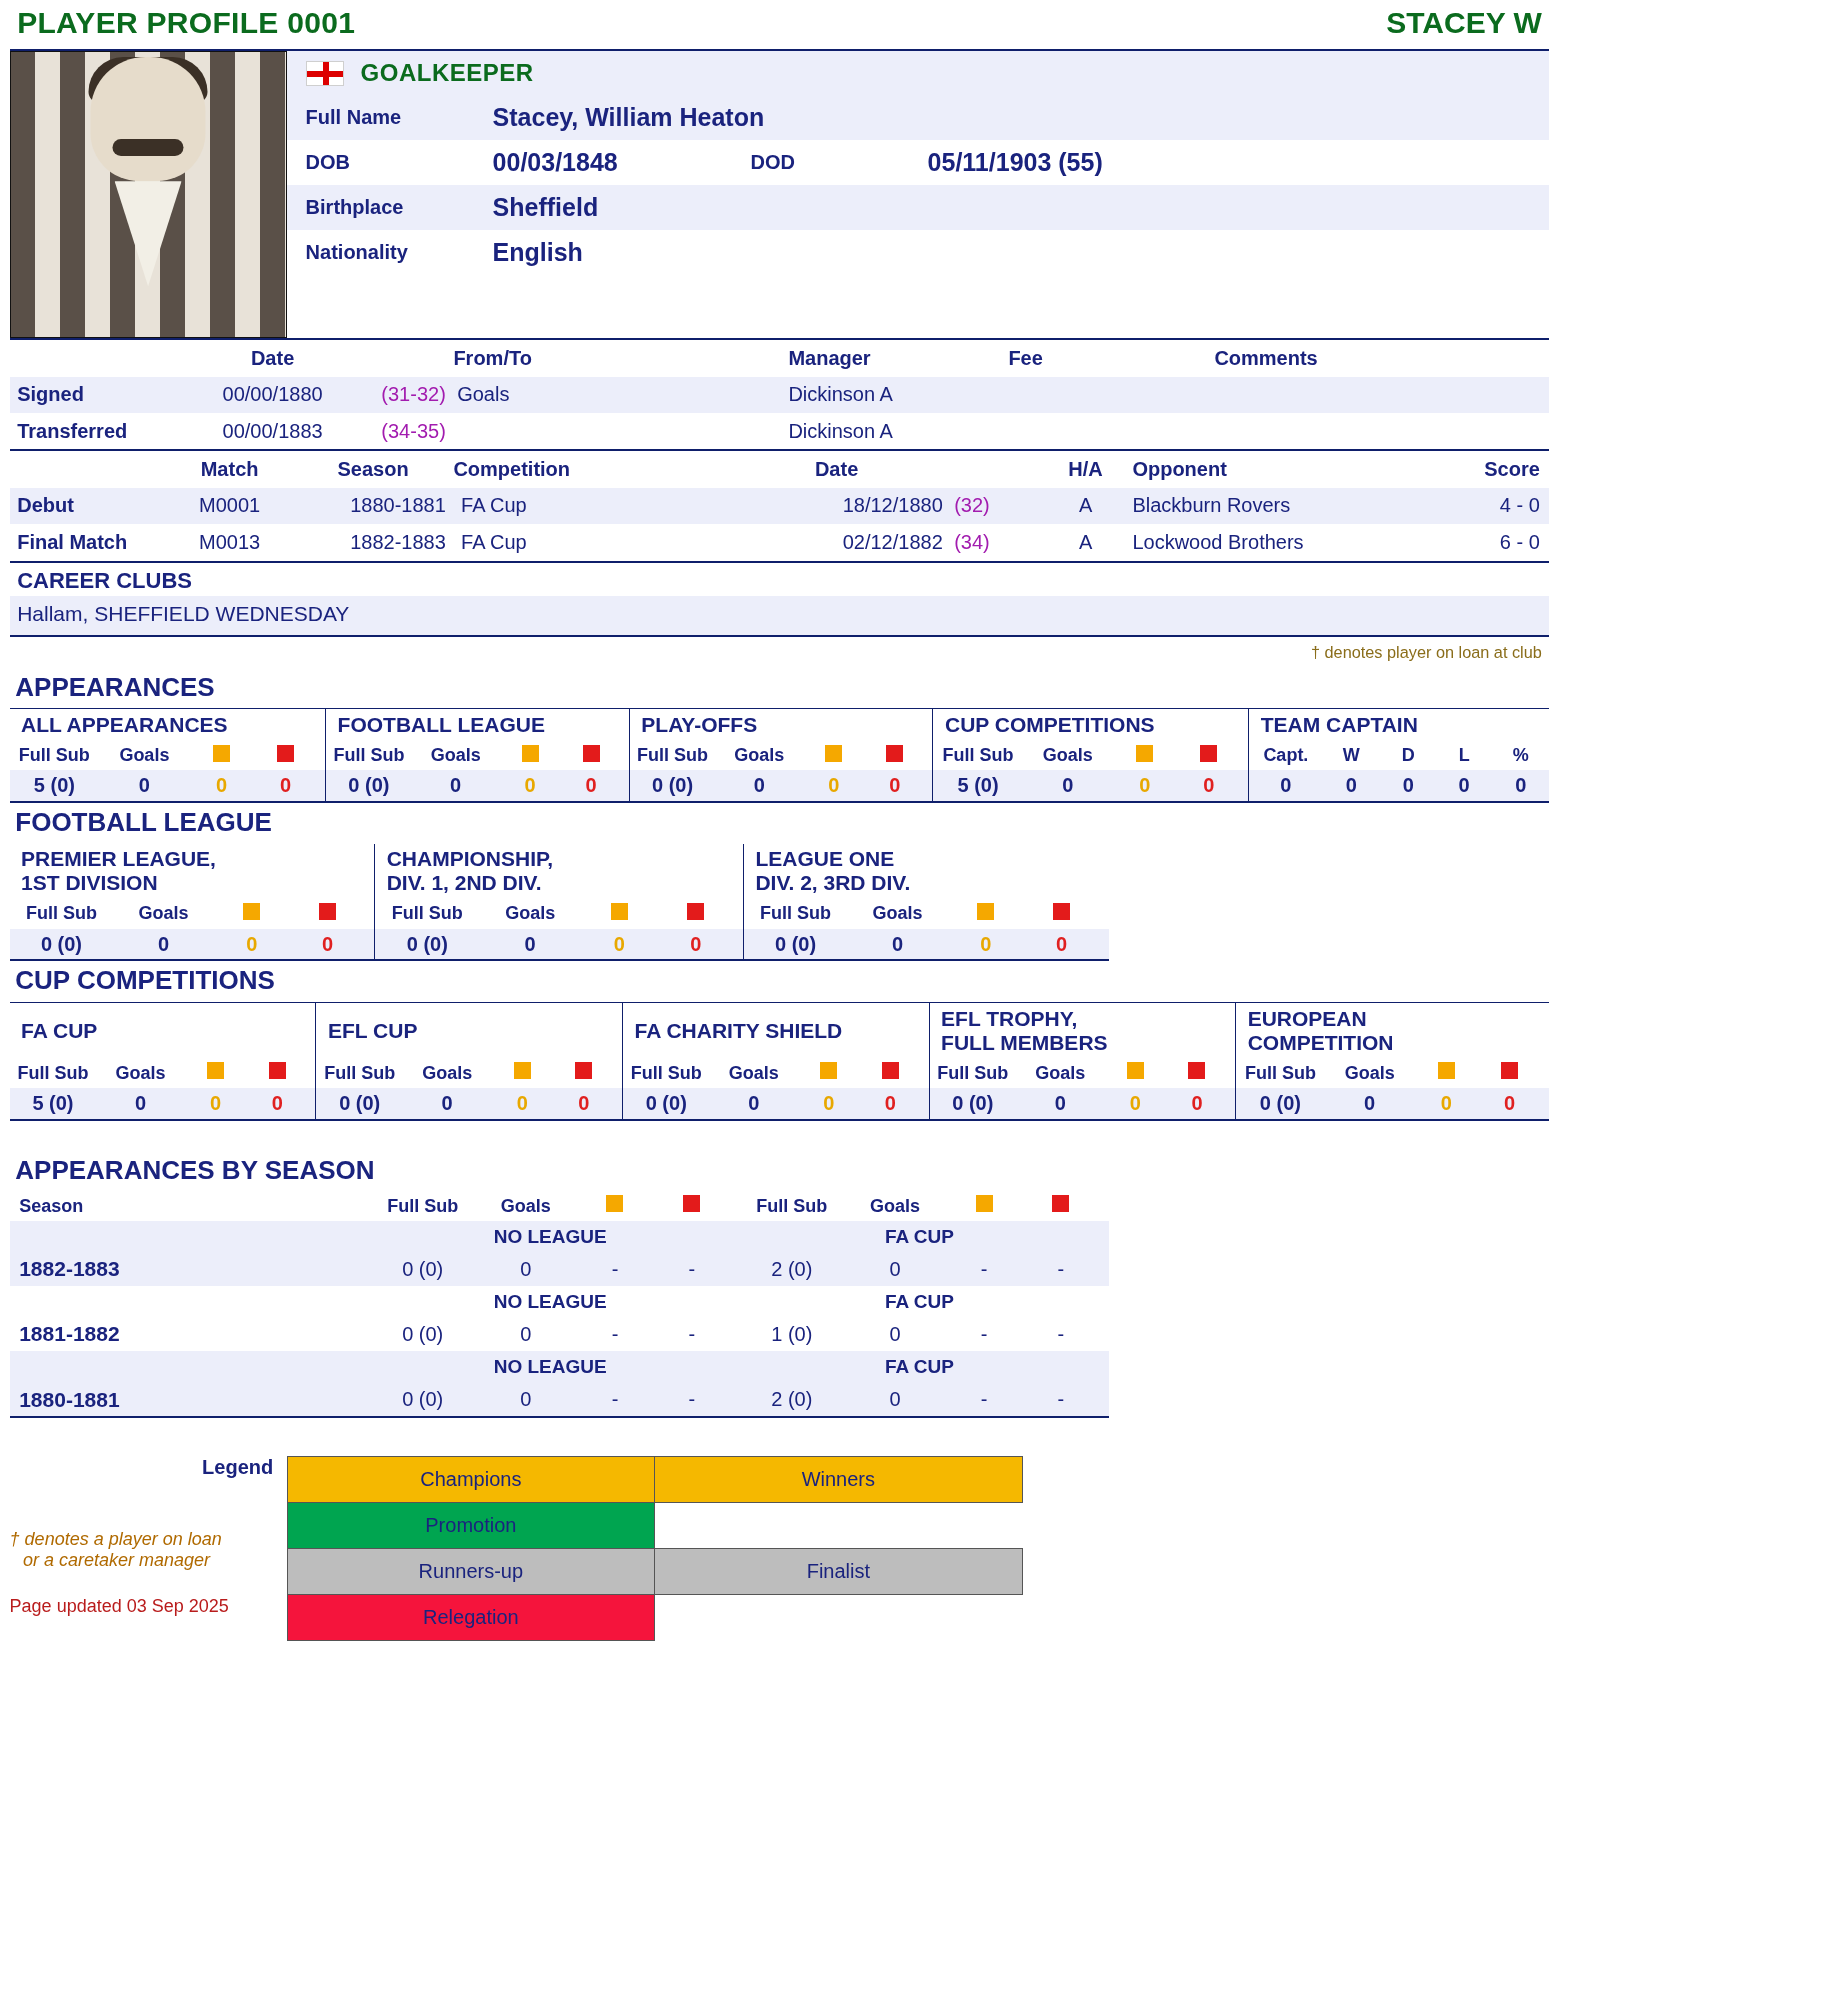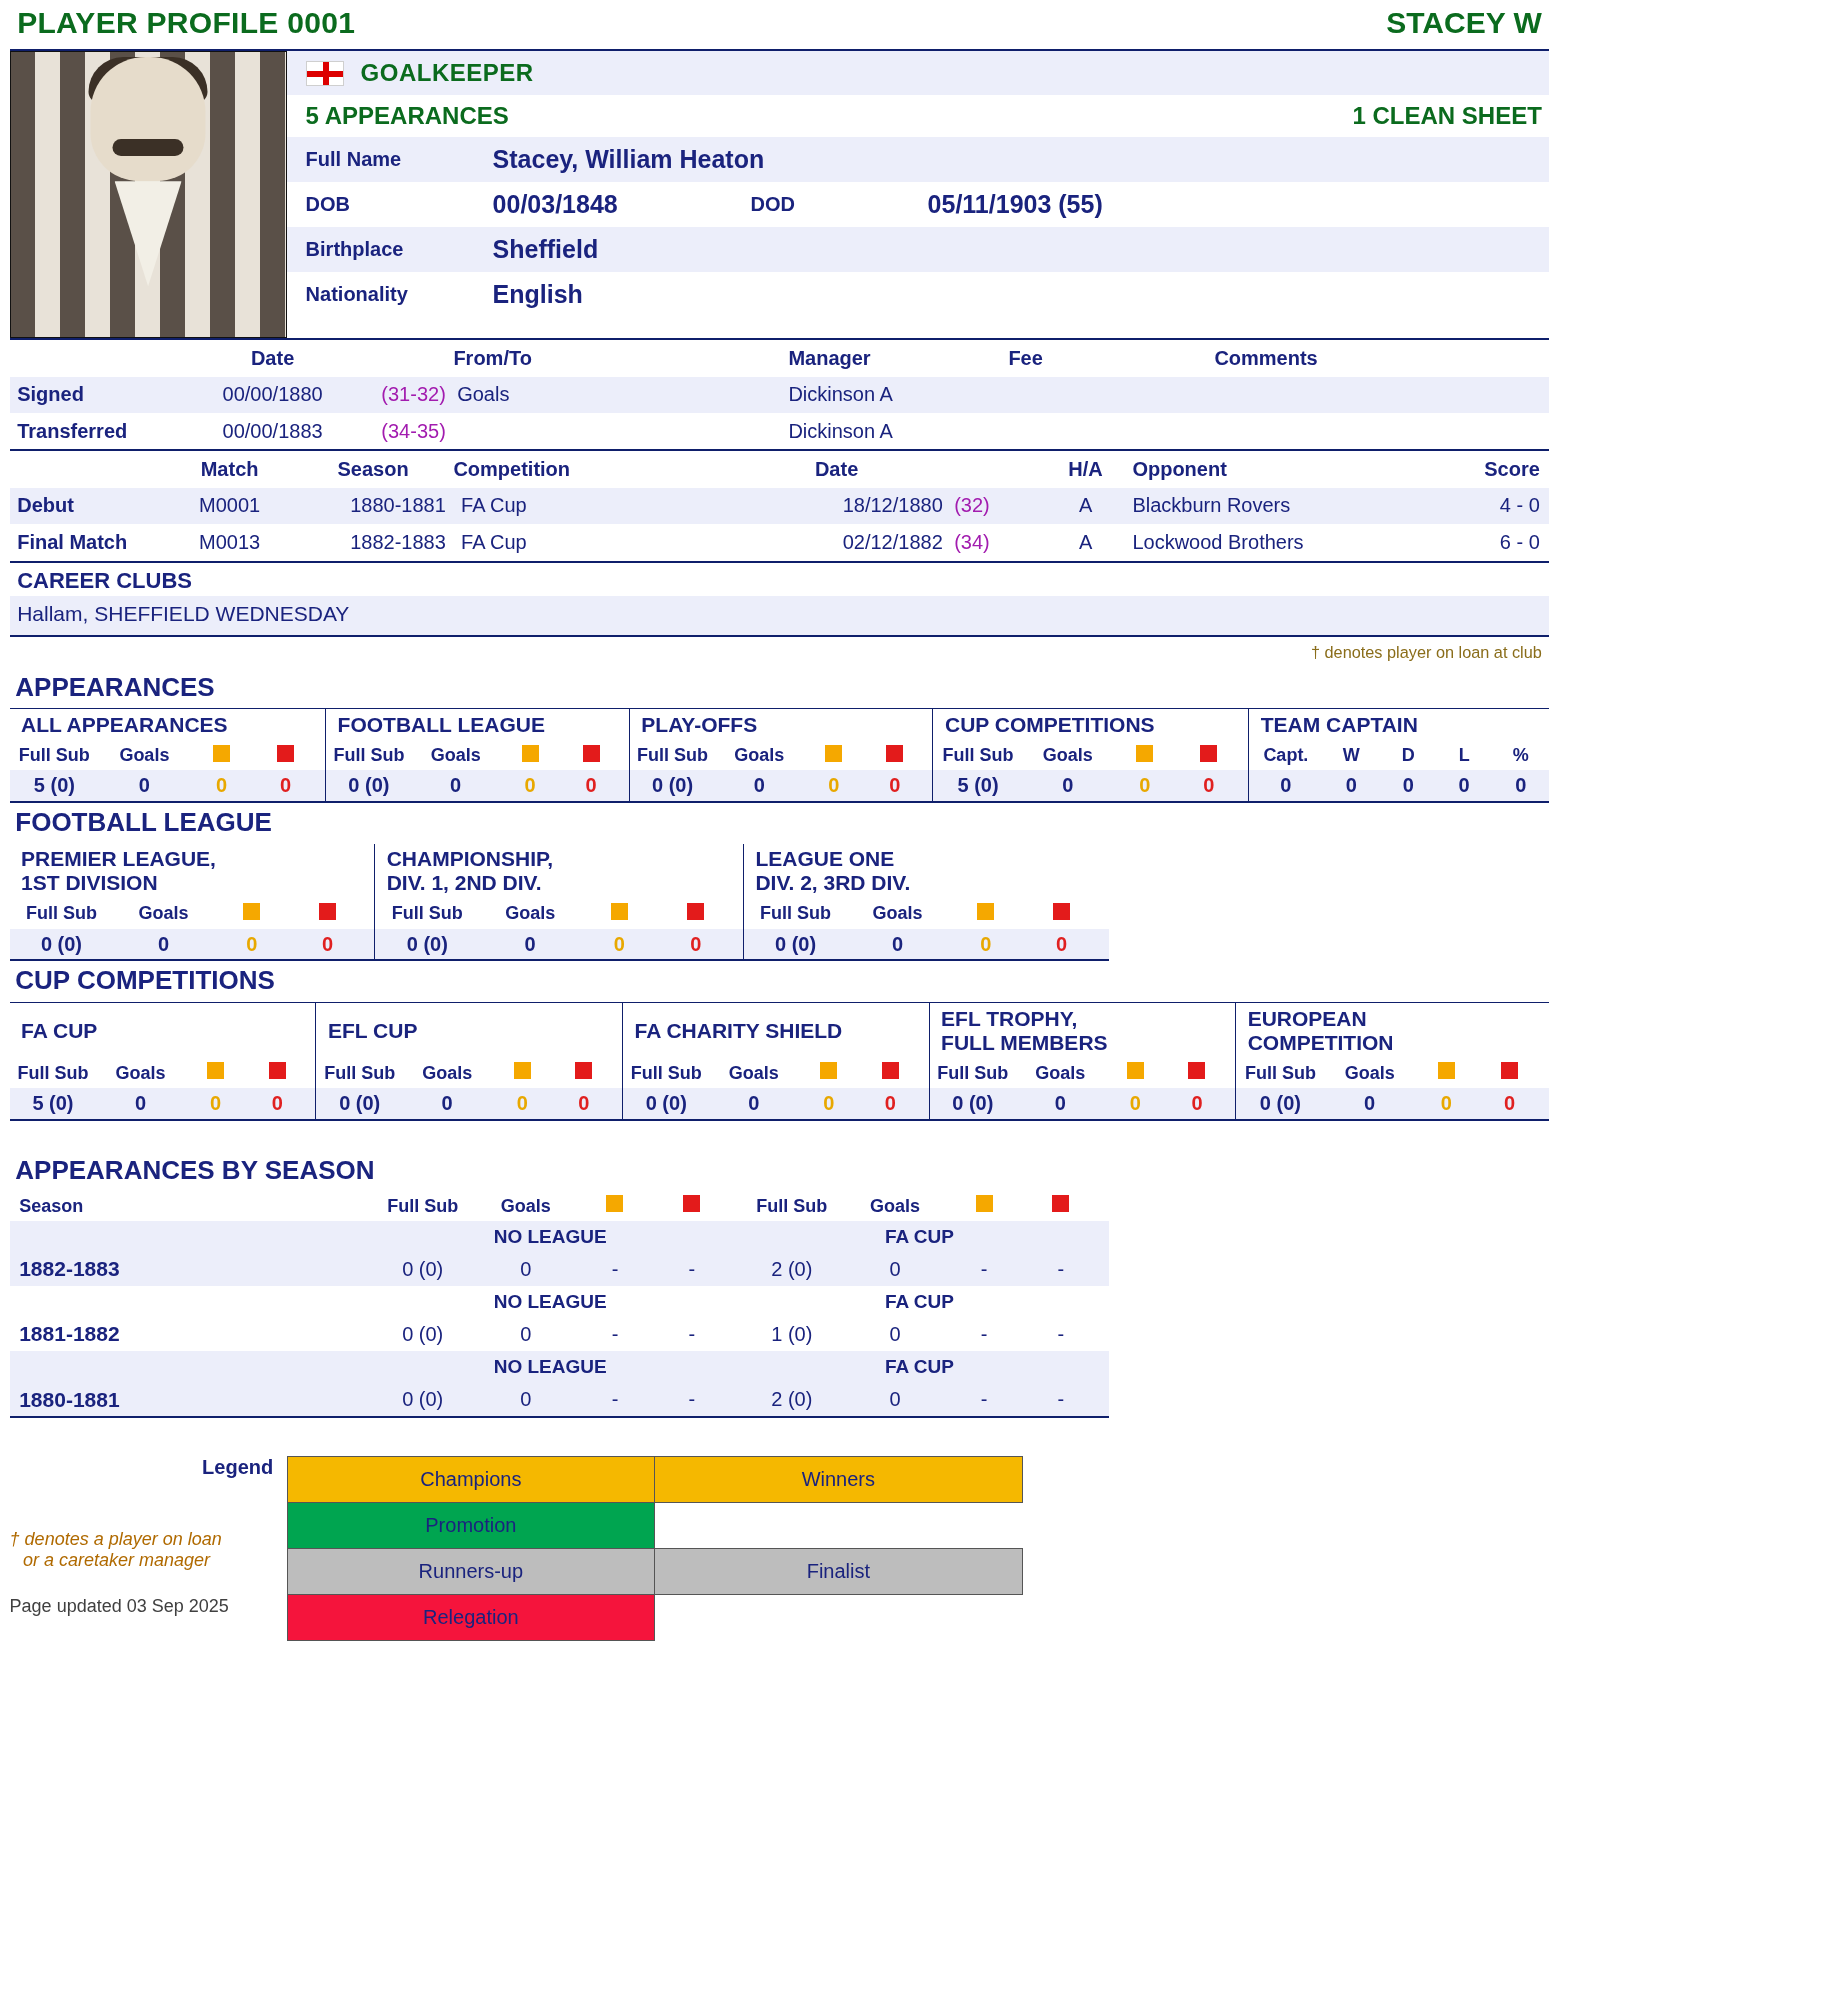--- a/index.html
+++ b/index.html
@@ -97,21 +97,21 @@
   .season td { font-size:20px; padding:4.8px 1.9px; text-align:center; }
   .season .seasonlbl { text-align:left; padding-left:9.6px; font-weight:bold; font-size:21px; }
   .season .compname { font-weight:bold; font-size:19px; }
   .season tr.shade td { background:#eceefa; }
 
   
   .legend-wrap { display:flex; gap:0; margin-top:38px; padding-bottom:29px; }
   .legend-left { width:277px; }
   .legend-left .lg { text-align:right; font-weight:bold; font-size:20px; padding-right:13.4px; }
   .legend-left .note { font-style:italic; font-size:18px; color:#b06a00; margin-top:50px; }
-  .legend-left .upd { font-size:18px; color:#404040; margin-top:25px; }
+  .legend-left .upd { font-size:18px; color:#b91c1c; margin-top:25px; }
   .legend-boxes { width:736px; }
   .legend-boxes table { border-collapse:collapse; width:736px; }
   .legend-boxes td { height:46px; text-align:center; font-size:20px; border:1px solid #555; }
   .lg-champ { background:#f5b800; }
   .lg-run { background:#bdbdbd; }
   .lg-prom { background:#00a550; }
   .lg-rel { background:#f5143c; }
   .lg-empty { border:none !important; background:#fff; }
 </style>
 </head>
@@ -132,24 +132,20 @@
         <div class="tash"></div>
         <div class="collar"></div>
         <div class="frame"></div>
       </div>
     </div>
     <div class="info">
       <div class="pos-row">
         <span class="flag"></span>
         <span class="pos">GOALKEEPER</span>
       </div>
-      <div class="apps-row">
-        <span class="a">5 APPEARANCES</span>
-        <span class="b">1 CLEAN SHEET</span>
-      </div>
       <div class="row shade">
         <span class="lbl">Full Name</span>
         <span class="val">Stacey, William Heaton</span>
       </div>
       <div class="row">
         <span class="lbl">DOB</span>
         <span class="val" style="width:258px">00/03/1848</span>
         <span class="lbl" style="width:177px;padding-left:0">DOD</span>
         <span class="val">05/11/1903  (55)</span>
       </div>

